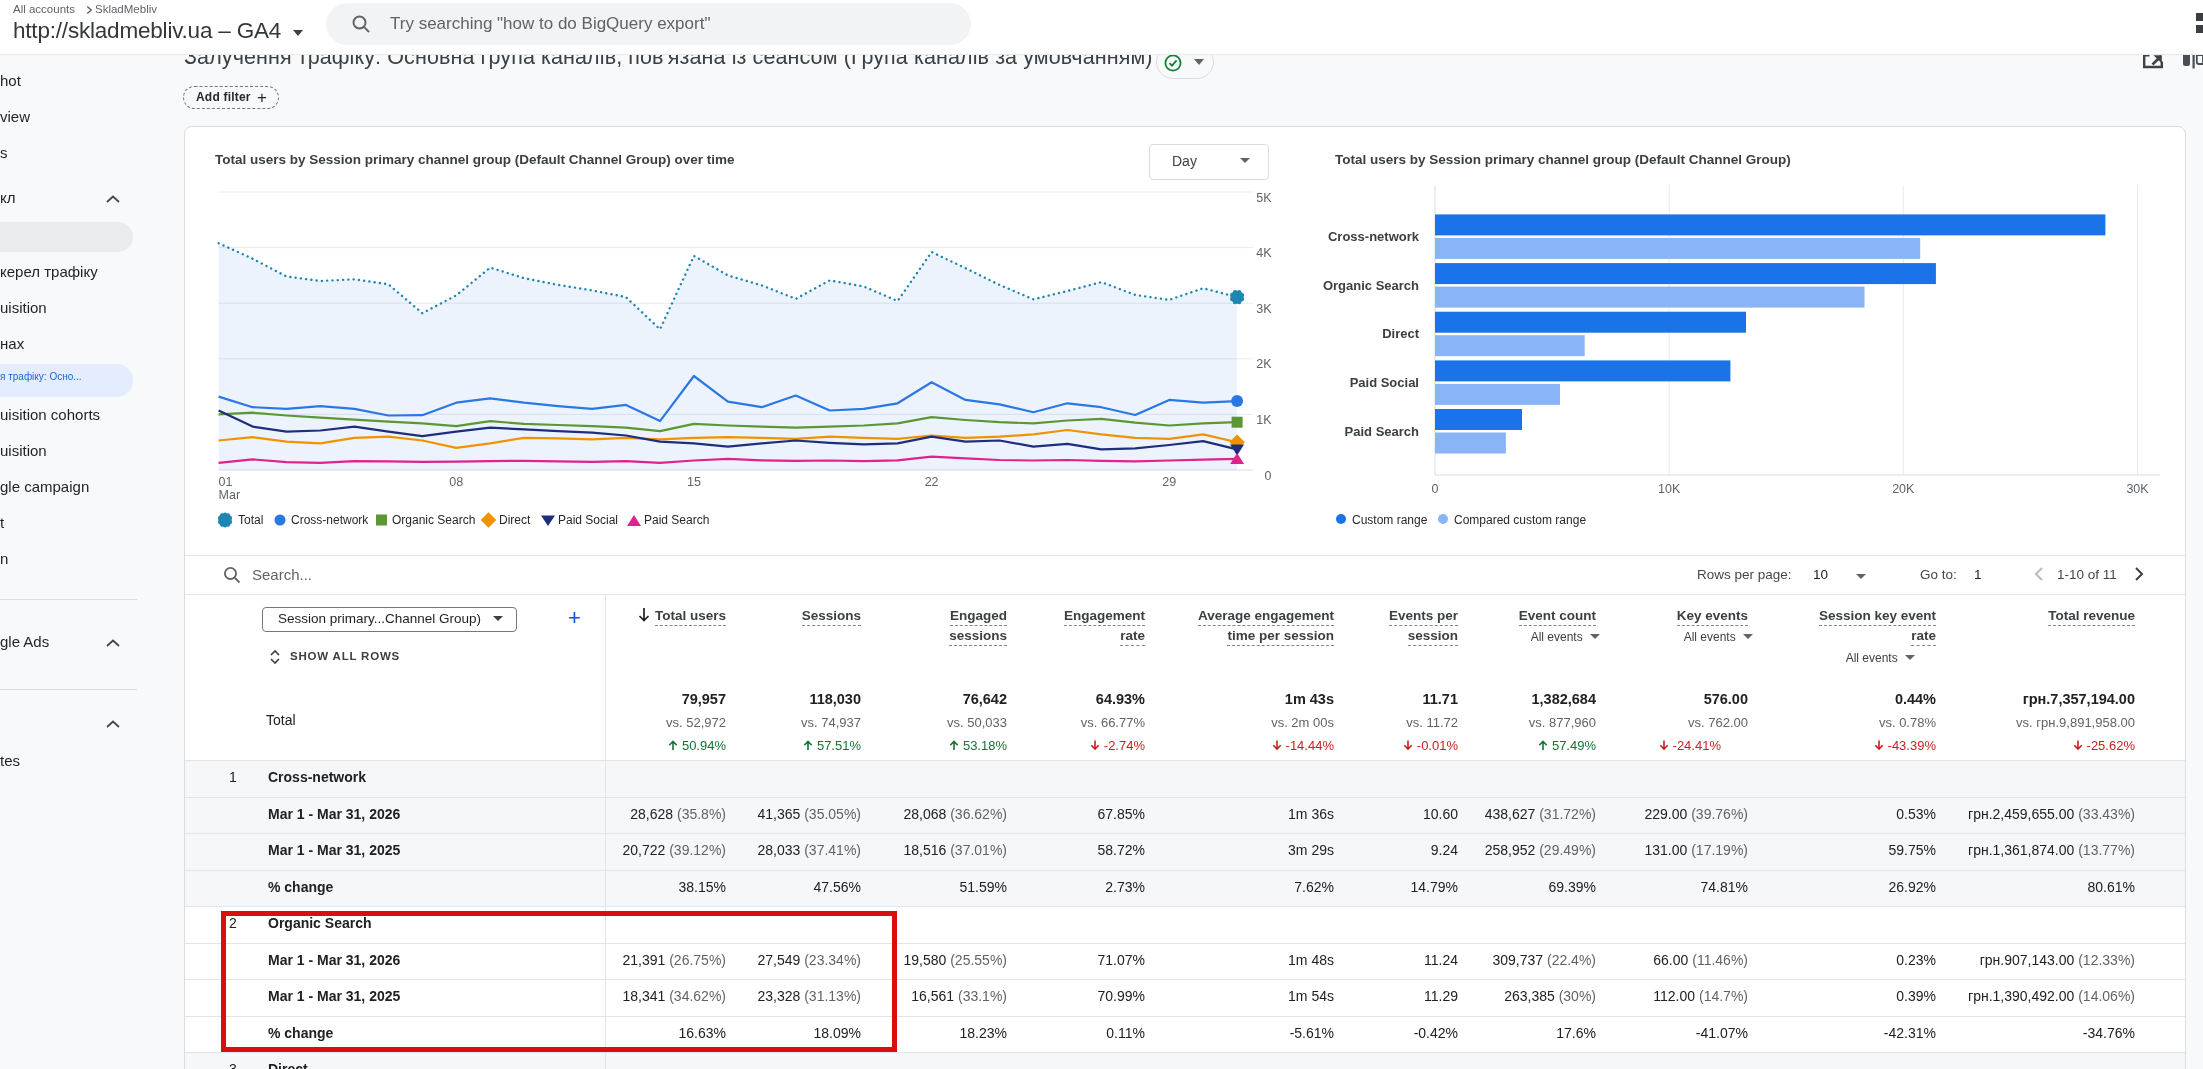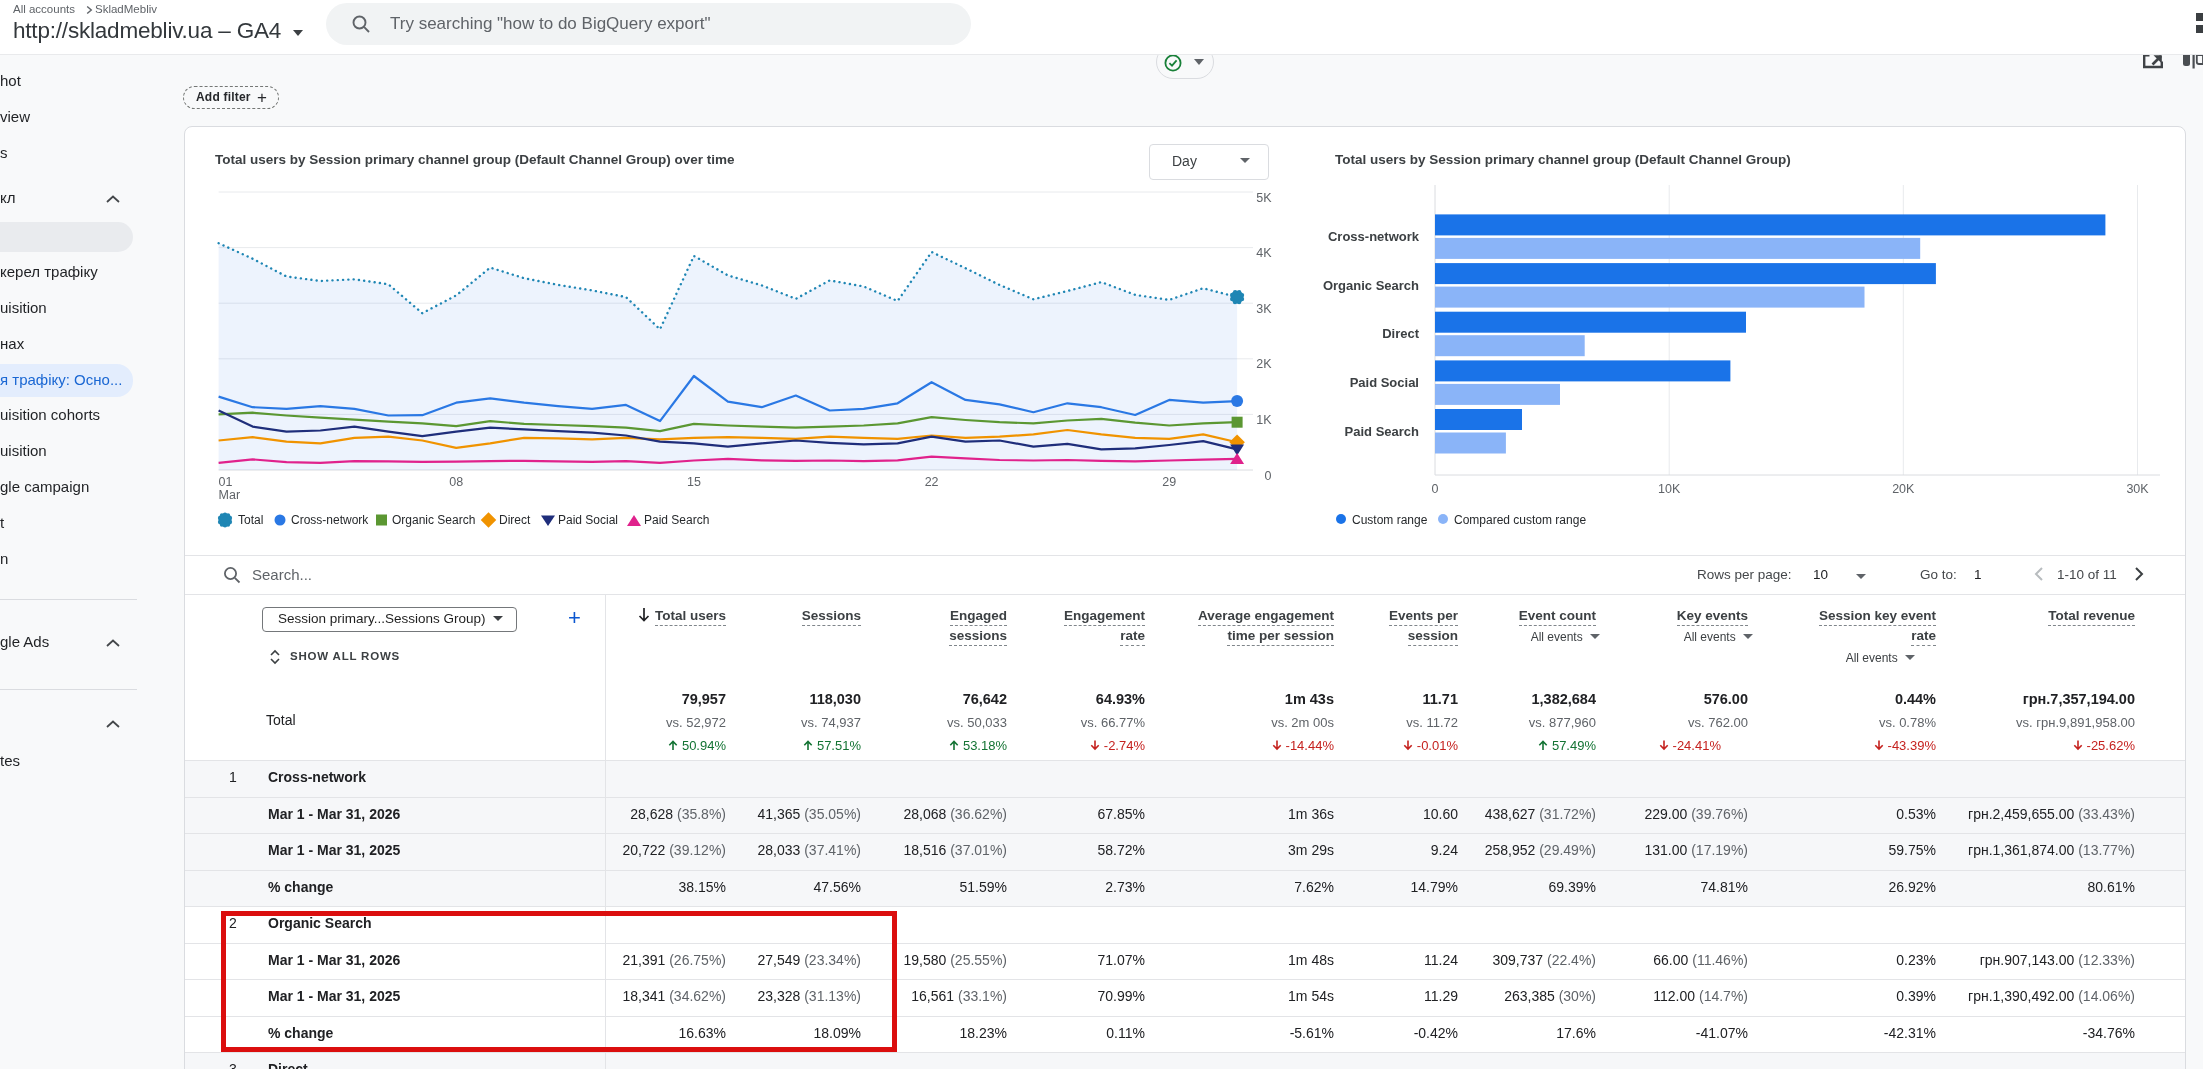--- a/index.html
+++ b/index.html
@@ -13,20 +13,21 @@
 .ae { font-size:12px; color:#3c4043; white-space:nowrap; }
 .chg-up { font-size:13px; color:#137333; white-space:nowrap; }
 .chg-dn { font-size:13px; color:#c5221f; white-space:nowrap; }
 .caret { display:inline-block; width:0; height:0; border-left:5px solid transparent; border-right:5px solid transparent; border-top:5px solid #5f6368; vertical-align:middle; margin-left:4px; margin-bottom:2px; }
 </style></head>
 <body>
 <div class="abs" style="left:0;top:0;width:2203px;height:1069px">
 
   <div class="abs" style="left:184px;top:126px;width:2002px;height:1000px;background:#fff;border:1px solid #dadce0;border-radius:8px"></div>
 
+  <div class="abs" style="left:184px;top:45px;font-size:21.5px;color:#3c4043;letter-spacing:0.1px;white-space:nowrap">Залучення трафіку: Основна група каналів, пов'язана із сеансом (Група каналів за умовчанням)</div>
 
   <div class="abs" style="left:1156px;top:45px;width:58px;height:34px;border:1px solid #dadce0;border-radius:17px;background:#f8f9fa"></div>
   <svg class="abs" style="left:1164px;top:54px" width="18" height="18" viewBox="0 0 18 18">
     <circle cx="9" cy="9" r="7.6" fill="none" stroke="#188038" stroke-width="1.8"></circle>
     <path d="M5.4 9.2 L8 11.6 L12.6 6.4" fill="none" stroke="#188038" stroke-width="1.8"></path>
   </svg>
   <div class="abs" style="left:1194px;top:59px;width:0;height:0;border-left:5.5px solid transparent;border-right:5.5px solid transparent;border-top:6px solid #5f6368"></div>
 
   <svg class="abs" style="left:2143px;top:55px" width="20" height="14" viewBox="0 0 20 14">
     <path d="M6.5 0.2 H1.2 V12 H18.8 V6.5" fill="none" stroke="#3f4346" stroke-width="2.4"></path>
@@ -167,21 +168,21 @@
       <path d="M10 2 L4 8 L10 14" fill="none" stroke="#b8bcbf" stroke-width="2"></path>
     </svg>
   <div class="abs" style="left:2057px;top:567px;font-size:13.5px;color:#44474a">1-10 of 11</div>
   <svg class="abs" style="left:2130px;top:566px" width="16" height="16" viewBox="0 0 16 16">
       <path d="M6 2 L12 8 L6 14" fill="none" stroke="#3c4043" stroke-width="2"></path>
     </svg>
 
   <div class="abs" style="left:185px;top:594px;width:2000px;height:1px;background:#e3e4e7"></div>
 
   <div class="abs" style="left:262px;top:607px;width:255px;height:25px;border:1px solid #74777a;border-radius:4px;background:#fff"></div>
-  <div class="abs" style="left:278px;top:611px;font-size:13.5px;color:#1f1f1f">Session primary...Sessions Group)</div>
+  <div class="abs" style="left:278px;top:611px;font-size:13.5px;color:#1f1f1f">Session primary...Channel Group)</div>
   <div class="abs" style="left:493px;top:616px;width:0;height:0;border-left:5px solid transparent;border-right:5px solid transparent;border-top:5.5px solid #3c4043"></div>
   <div class="abs" style="left:568px;top:605px;font-size:22px;color:#0b57d0">+</div>
 
   <svg class="abs" style="left:268px;top:648px" width="14" height="18" viewBox="0 0 14 18">
     <path d="M3 7 L7 3 L11 7" fill="none" stroke="#3c4043" stroke-width="1.6"></path>
     <path d="M3 11 L7 15 L11 11" fill="none" stroke="#3c4043" stroke-width="1.6"></path>
   </svg>
   <div class="abs" style="left:290px;top:650px;font-size:11.5px;font-weight:bold;letter-spacing:0.8px;color:#3c4043">SHOW ALL ROWS</div>
 
   <div class="abs ch" style="right:1477px;top:608px;"><span class="hu">Total users</span></div>
@@ -369,21 +370,21 @@
 <div class="abs si" style="left:0;top:335px">нах</div>
 <div class="abs si" style="left:0;top:406px">uisition cohorts</div>
 <div class="abs si" style="left:0;top:442px">uisition</div>
 <div class="abs si" style="left:0;top:478px">gle campaign</div>
 <div class="abs si" style="left:0;top:514px">t</div>
 <div class="abs si" style="left:0;top:550px">n</div>
 <div class="abs si" style="left:0;top:633px">gle Ads</div>
 <div class="abs si" style="left:0;top:752px">tes</div>
 <div class="abs" style="left:-20px;top:222px;width:153px;height:30px;background:#e9ebee;border-radius:0 15px 15px 0"></div>
 <div class="abs" style="left:-20px;top:364px;width:153px;height:33px;background:#e3edfd;border-radius:0 16px 16px 0"></div>
-<div class="abs" style="left:0;top:371px;font-size:15px;color:#1a67d3">я трафіку: Осно...</div>
+<div class="abs" style="left:0;top:371px;font-size:10px;color:#1a67d3">я трафіку: Осно...</div>
 <svg class="abs" style="left:105px;top:193px" width="16" height="12" viewBox="0 0 16 12">
       <path d="M2 9 L8 3.5 L14 9" fill="none" stroke="#44474a" stroke-width="1.8"></path>
     </svg>
 <svg class="abs" style="left:105px;top:637px" width="16" height="12" viewBox="0 0 16 12">
       <path d="M2 9 L8 3.5 L14 9" fill="none" stroke="#44474a" stroke-width="1.8"></path>
     </svg>
 <svg class="abs" style="left:105px;top:718px" width="16" height="12" viewBox="0 0 16 12">
       <path d="M2 9 L8 3.5 L14 9" fill="none" stroke="#44474a" stroke-width="1.8"></path>
     </svg>
 <div class="abs" style="left:0;top:599px;width:137px;height:1px;background:#dadce0"></div>

